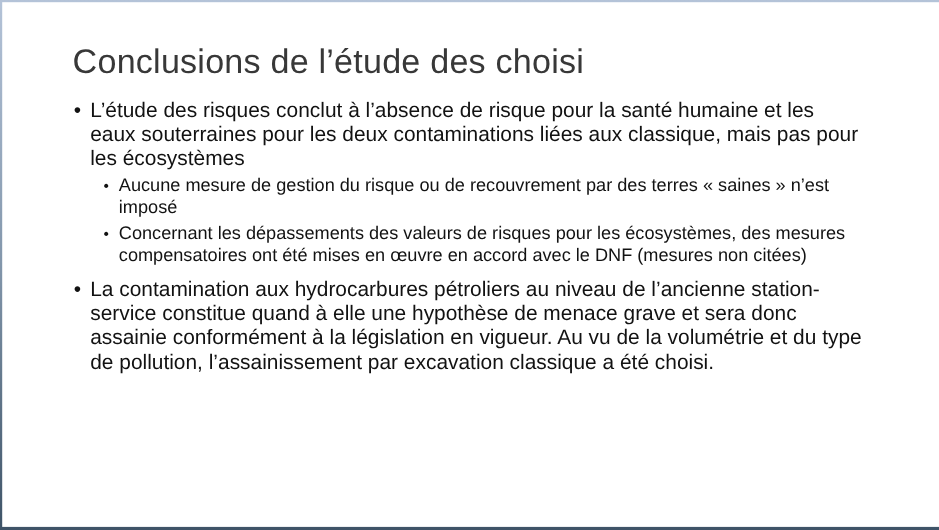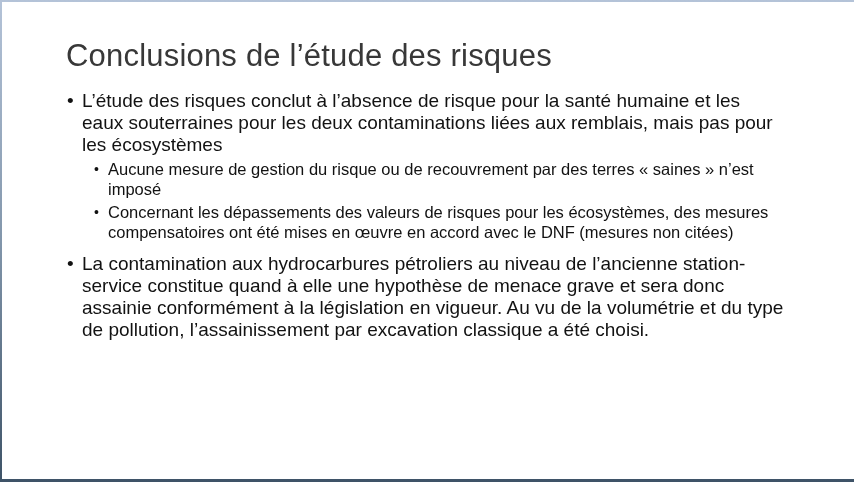--- a/index.html
+++ b/index.html
@@ -71,23 +71,23 @@
     left: 0;
     top: 0;
     font-size: 14px;
   }
 </style>
 </head>
 <body>
 
 <div class="frame">
   <div class="slide">
-    <h1 class="title">Conclusions de l’étude des risques</h1>
+    <h1 class="title">Conclusions de l’étude des choisi</h1>
     <div class="content" id="bullet-container">
-        <div class="b1"><span class="marker">•</span><span class="btext">L’étude des risques conclut à l’absence de risque pour la santé humaine et les eaux souterraines pour les deux contaminations liées aux remblais, mais pas pour les écosystèmes</span></div>
+        <div class="b1"><span class="marker">•</span><span class="btext">L’étude des risques conclut à l’absence de risque pour la santé humaine et les eaux souterraines pour les deux contaminations liées aux classique, mais pas pour les écosystèmes</span></div>
         <div class="b2-group">
           <div class="b2"><span class="marker">•</span><span class="btext">Aucune mesure de gestion du risque ou de recouvrement par des terres «&nbsp;saines&nbsp;» n’est imposé</span></div>
           <div class="b2"><span class="marker">•</span><span class="btext">Concernant les dépassements des valeurs de risques pour les écosystèmes, des mesures compensatoires ont été mises en œuvre en accord avec le DNF (mesures non citées)</span></div>
         </div>
         <div class="b1"><span class="marker">•</span><span class="btext">La contamination aux hydrocarbures pétroliers au niveau de l’ancienne station-service constitue quand à elle une hypothèse de menace grave et sera donc assainie conformément à la législation en vigueur. Au vu de la volumétrie et du type de pollution, l’assainissement par excavation classique a été choisi.</span></div>
       </div>
   </div>
 </div>
 
 </body></html>

